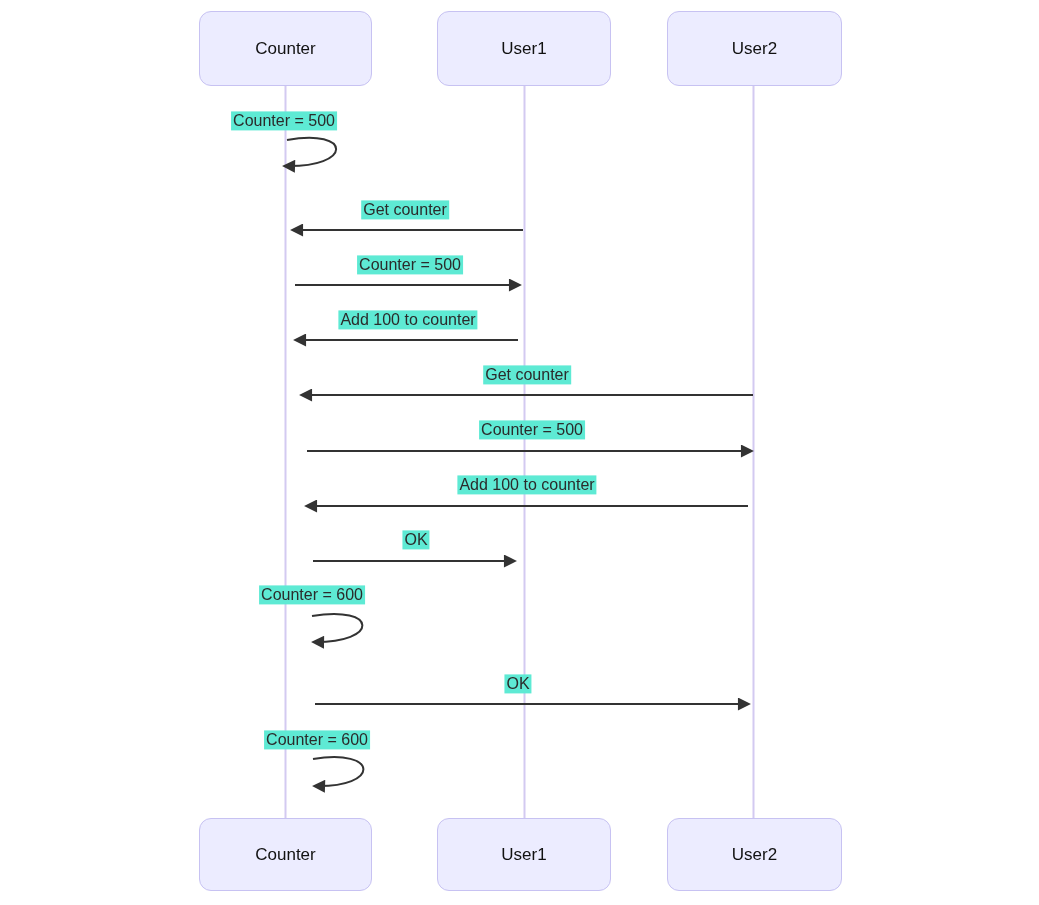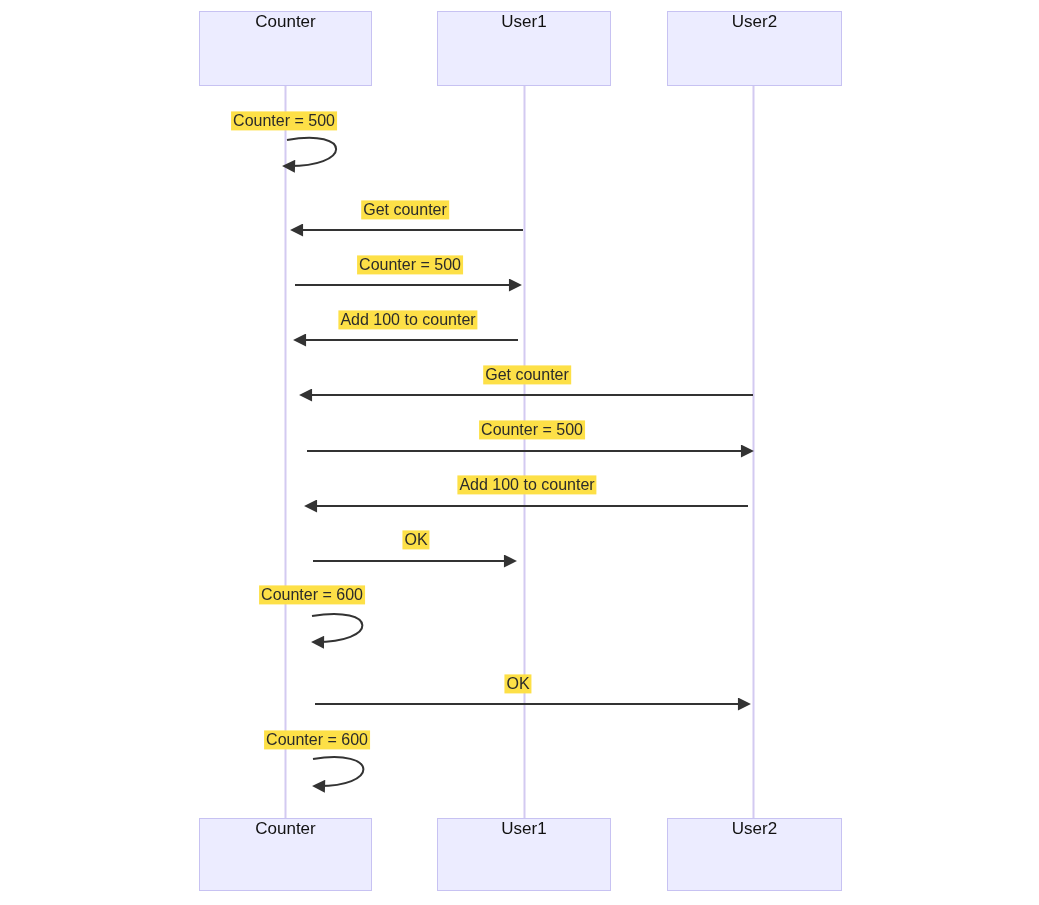--- a/index.html
+++ b/index.html
@@ -14,34 +14,34 @@
   .diagram-svg {
     position: absolute;
     left: 0; top: 0;
     width: 1039px; height: 905px;
   }
   .actor-box {
     position: absolute;
     box-sizing: border-box;
     background: #ECECFF;
     border: 1px solid #C7C2F2;
-    border-radius: 0;
+    border-radius: 12px;
     display: flex;
-    align-items: flex-start;
+    align-items: center;
     justify-content: center;
     font-size: 17px;
     color: #111111;
   }
   .msg-label {
     position: absolute;
     transform: translate(-50%, -50%);
     white-space: nowrap;
     font-size: 16px;
     color: #2b2b2b;
-    background: #fde047;
+    background: #5eead4;
     padding: 0 2px;
     line-height: 1.2;
   }
 </style>
 </head>
 <body>
 
 <div class="canvas">
 
   <svg class="diagram-svg" viewBox="0 0 1039 905" xmlns="http://www.w3.org/2000/svg">

